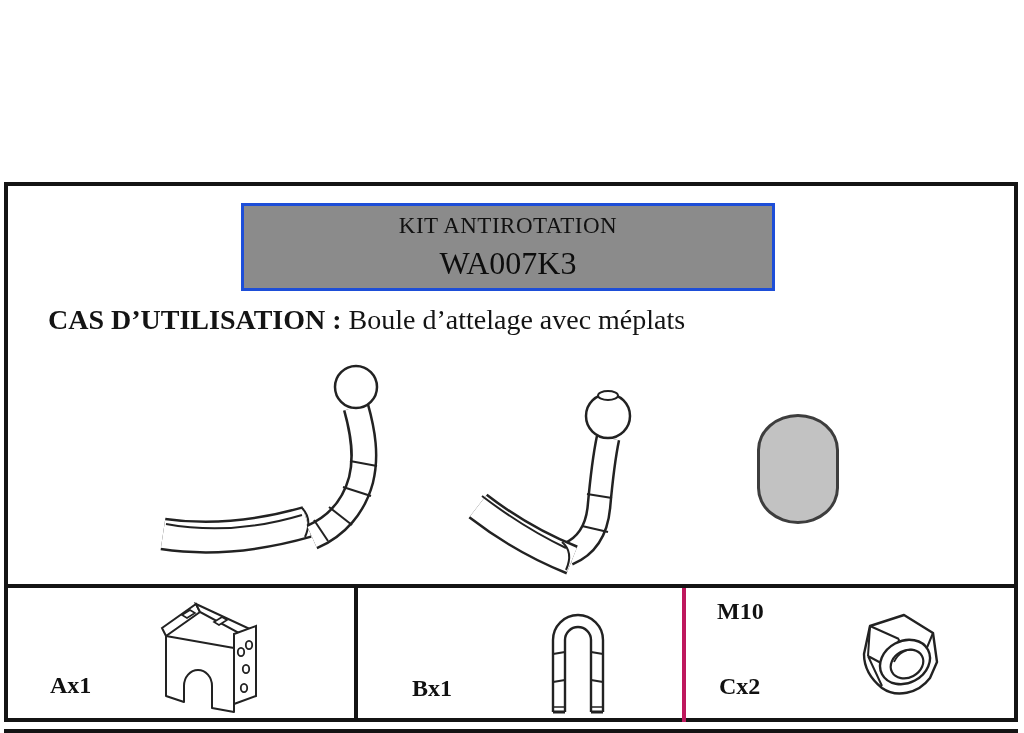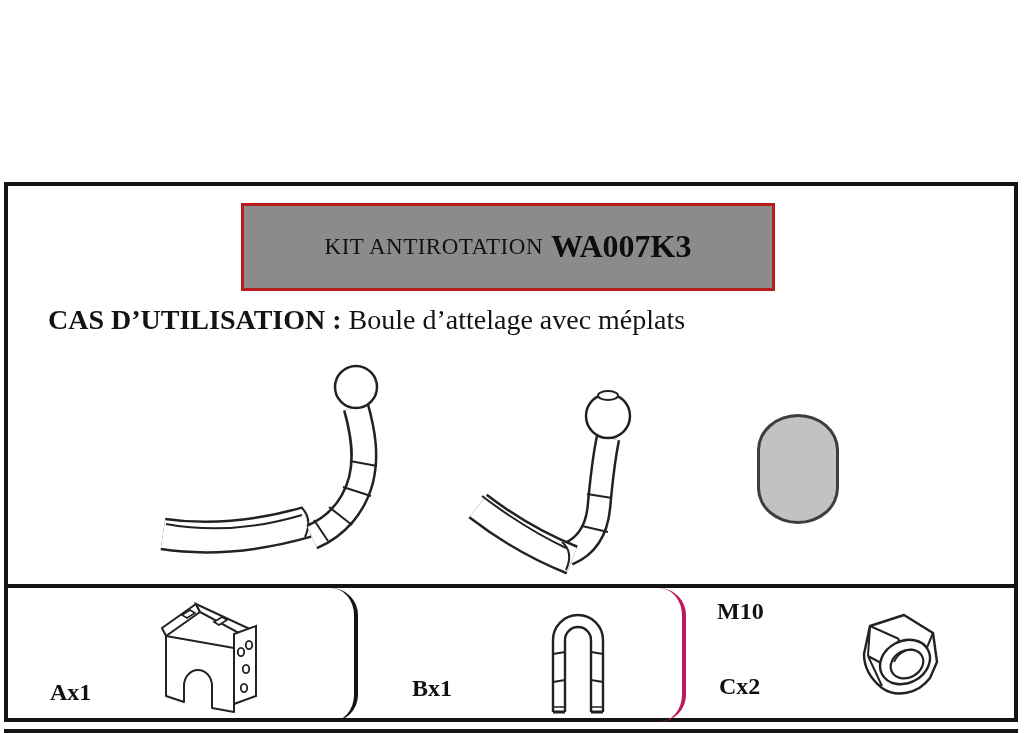--- a/index.html
+++ b/index.html
@@ -21,26 +21,26 @@
   
   #next-sheet-edge{
     position:absolute;left:4px;top:729px;width:1014px;height:4px;
     background:#141414;
   }
   
   #kit-panel{
     position:absolute;left:233px;top:17px;
     width:528px;height:82px;
     background:var(--panel-gray,#8b8b8b);
-    border:3px solid #b91c1c;
-    display:flex;align-items:center;justify-content:center;
+    border:3px solid #1d4ed8;
+    display:flex;flex-direction:column;align-items:center;justify-content:center;
     gap:8px;
   }
   #kit-title{font-size:23px;letter-spacing:0.5px;color:#111;line-height:1.1;}
-  #kit-code{font-size:32px;font-weight:bold;color:#0d0d0d;line-height:1.1;}
+  #kit-code{font-size:32px;font-weight:normal;color:#0d0d0d;line-height:1.1;}
   
   #usage-line{
     position:absolute;left:29px;top:118px;
     font-size:28px;white-space:nowrap;
   }
   #usage-label{font-weight:bold;margin-left:11px;}
   
   .fig{position:absolute;}
   #fig-towball-left{left:144px;top:178px;}
   #fig-towball-right{left:454px;top:194px;}
@@ -51,28 +51,28 @@
     border:3px solid #3d3d3d;
     border-radius:41px / 36px;
   }
   
   #parts-row{
     position:absolute;left:0;top:398px;
     width:1006px;height:134px;
     border-top:4px solid #141414;
     display:flex;
   }
-  .part-cell{position:relative;height:100%;border-radius:27px;}
+  .part-cell{position:relative;height:100%;}
   #cell-a{width:346px;border-right:4px solid #141414;}
   #cell-b{width:324px;border-right:4px solid #be185d;}
   #cell-c{flex:1;}
   .part-label{
     position:absolute;font-weight:bold;font-size:24px;color:#111;
   }
-  #label-a{left:42px;bottom:16px;}
+  #label-a{left:42px;bottom:23px;}
   #label-b{left:54px;bottom:20px;}
   #label-c-size{left:31px;top:10px;}
   #label-c-qty{left:33px;bottom:22px;}
   .fig-a{position:absolute;left:148px;top:2px;}
   .fig-b{position:absolute;left:186px;top:6px;}
   .fig-c{position:absolute;left:158px;top:18px;}
   svg{display:block;}
 </style>
 </head>
 <body>

